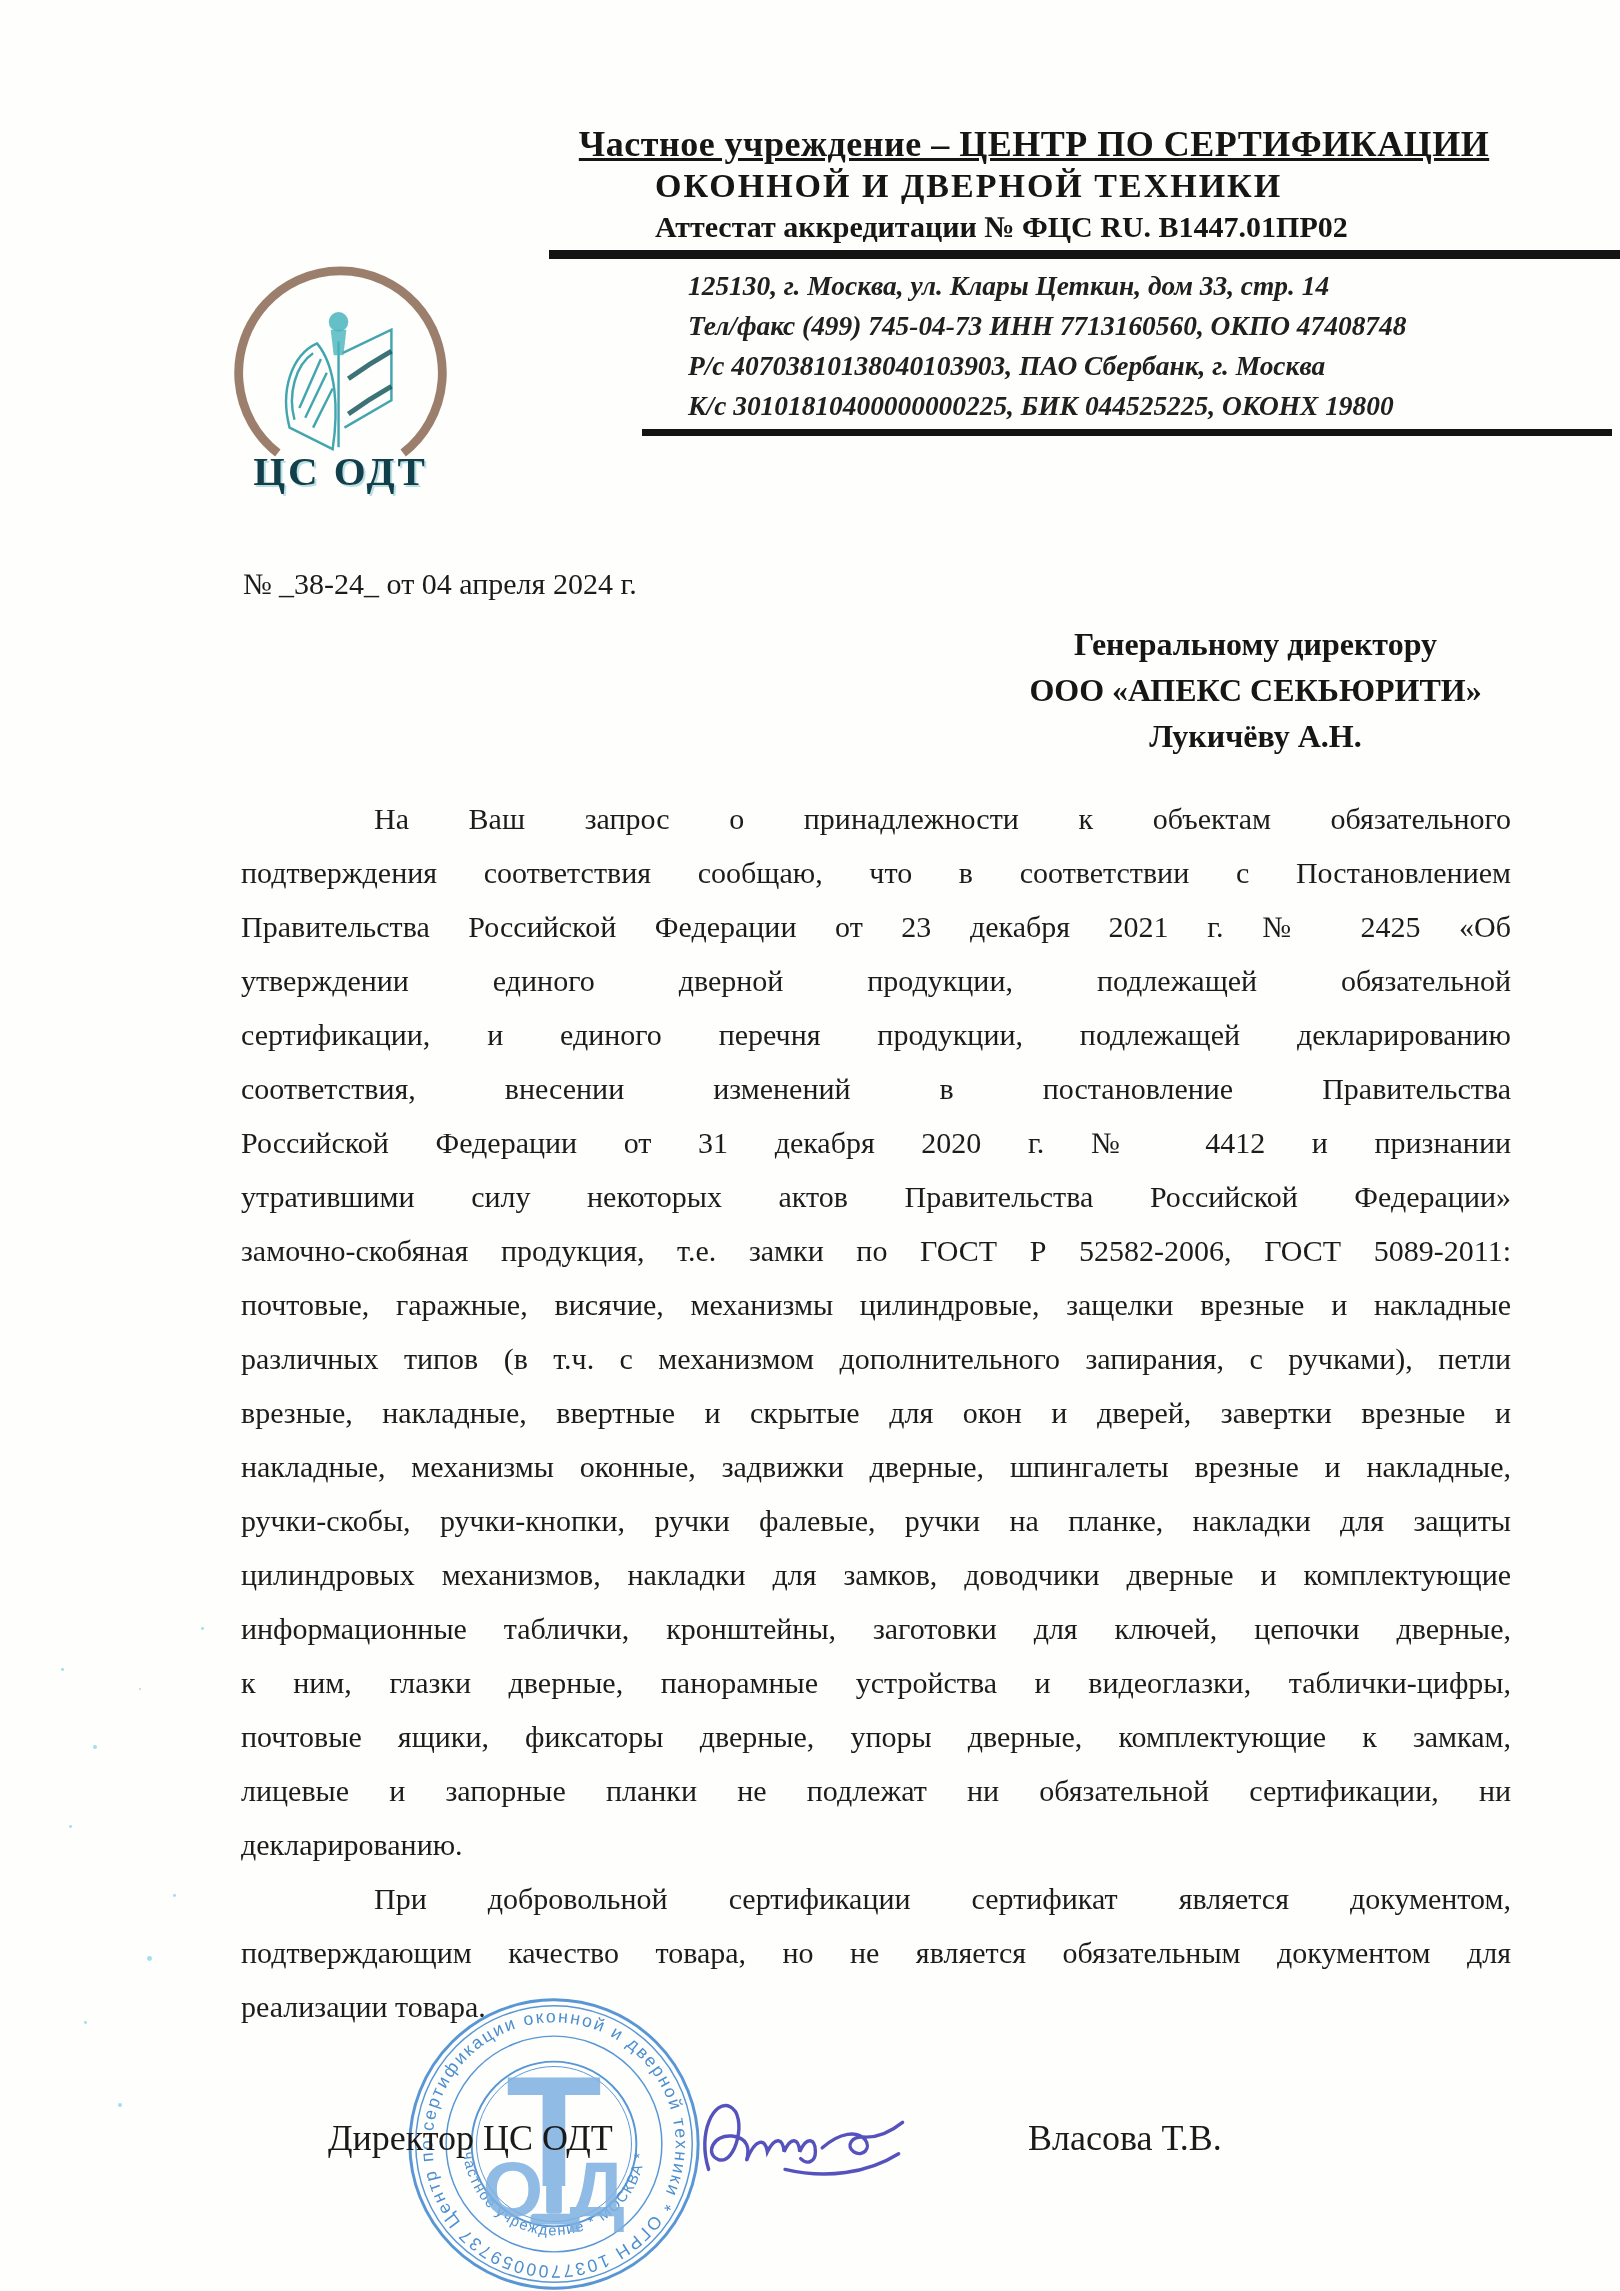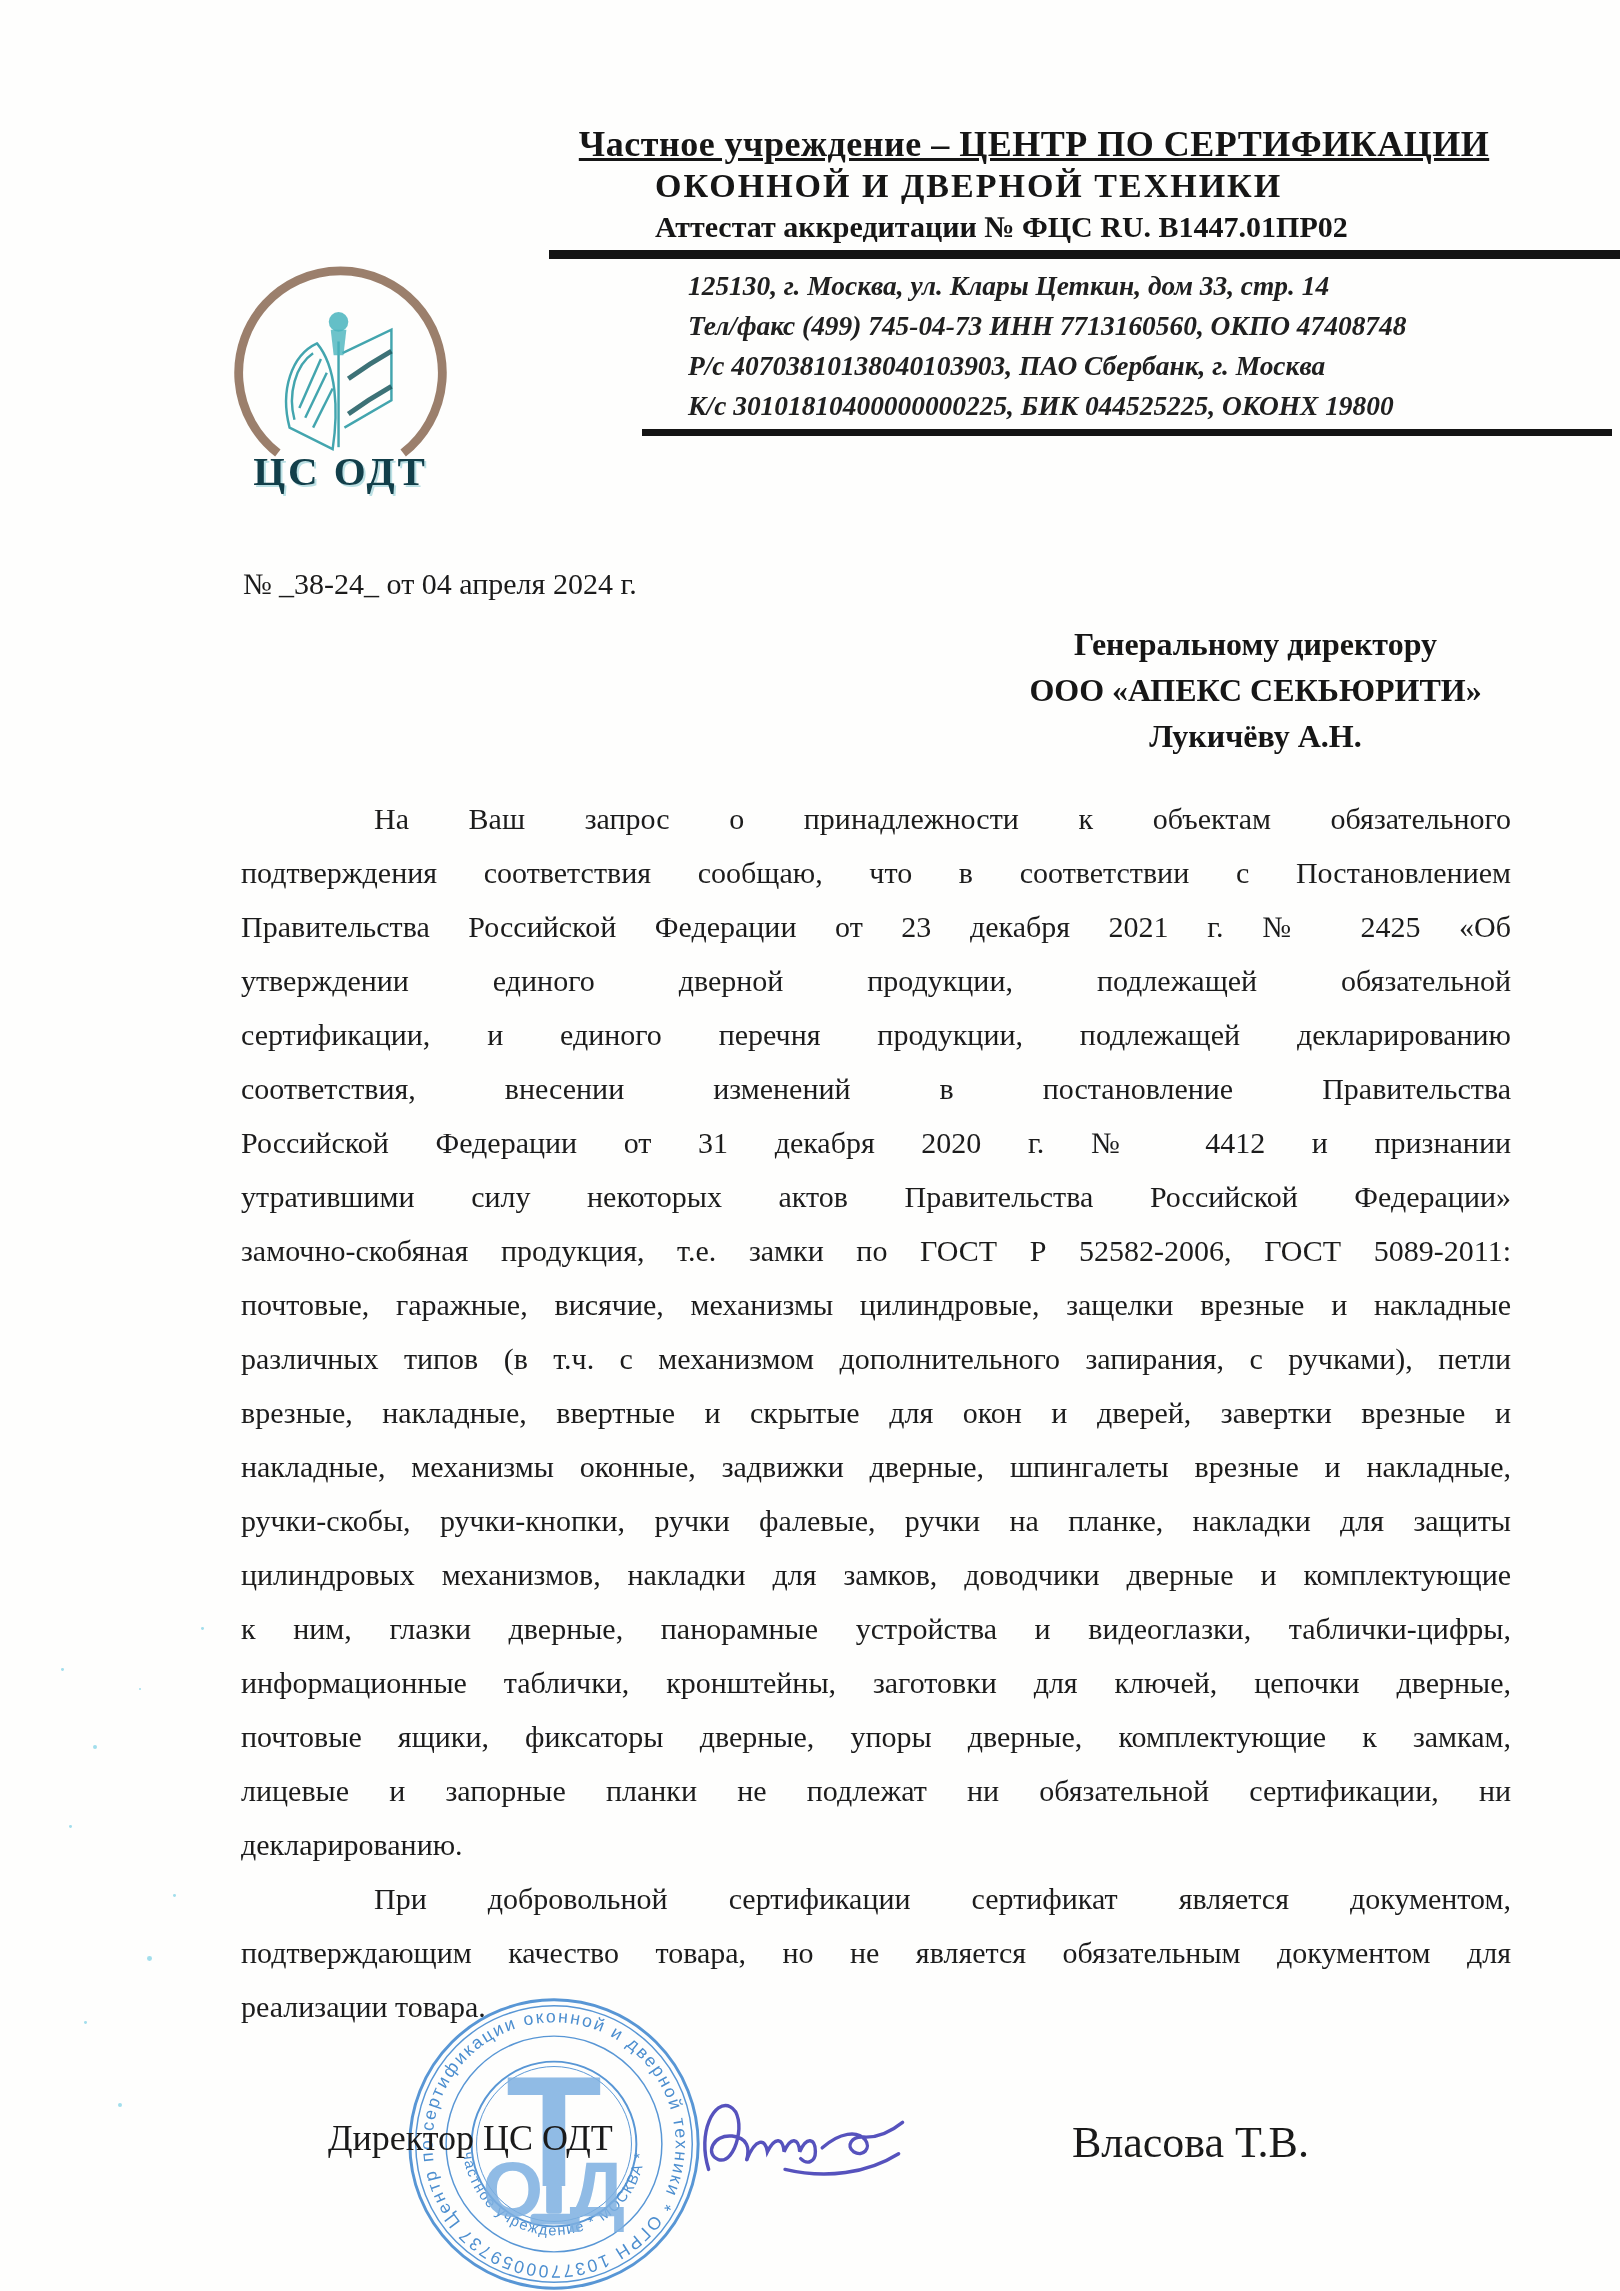--- a/index.html
+++ b/index.html
@@ -28,21 +28,21 @@
   
   .recipient{left:1029px;top:621px;width:453px;text-align:center;
     font-size:32px;font-weight:bold;line-height:46px;color:#161616;}
   
   .body{left:241px;top:792px;width:1270px;font-size:30px;color:#1c1c1c;}
   .bl{line-height:54px;text-align:justify;text-align-last:justify;}
   .bl-last{line-height:54px;text-align:left;}
   .indent{padding-left:133px;}
   
   .sig-title{left:328px;top:2117px;font-size:36px;color:#1a1a1a;z-index:5;}
-  .sig-name{left:1072px;top:2117px;font-size:44px;color:#1a1a1a;z-index:5;}
+  .sig-name{left:1028px;top:2117px;font-size:36px;color:#1a1a1a;z-index:5;}
   .stamp{left:402px;top:1992px;width:304px;height:304px;z-index:3;opacity:.93;}
   .stamp text{font-family:"Liberation Sans","DejaVu Sans",sans-serif;}
   .autograph{left:691px;top:2083px;width:333px;height:113px;z-index:4;}
   
   .speck{position:absolute;border-radius:50%;background:#34b8d6;opacity:.45;}
 </style>
 </head>
 <body>
 
 <div class="page">
@@ -101,22 +101,22 @@
     <div class="bl">соответствия, внесении изменений в постановление Правительства</div>
     <div class="bl">Российской Федерации от 31 декабря 2020 г. № 4412 и признании</div>
     <div class="bl">утратившими силу некоторых актов Правительства Российской Федерации»</div>
     <div class="bl">замочно-скобяная продукция, т.е. замки по ГОСТ Р 52582-2006, ГОСТ 5089-2011:</div>
     <div class="bl">почтовые, гаражные, висячие, механизмы цилиндровые, защелки врезные и накладные</div>
     <div class="bl">различных типов (в т.ч. с механизмом дополнительного запирания, с ручками), петли</div>
     <div class="bl">врезные, накладные, ввертные и скрытые для окон и дверей, завертки врезные и</div>
     <div class="bl">накладные, механизмы оконные, задвижки дверные, шпингалеты врезные и накладные,</div>
     <div class="bl">ручки-скобы, ручки-кнопки, ручки фалевые, ручки на планке, накладки для защиты</div>
     <div class="bl">цилиндровых механизмов, накладки для замков, доводчики дверные и комплектующие</div>
+    <div class="bl">информационные таблички, кронштейны, заготовки для ключей, цепочки дверные,</div>
     <div class="bl">к ним, глазки дверные, панорамные устройства и видеоглазки, таблички-цифры,</div>
-    <div class="bl">информационные таблички, кронштейны, заготовки для ключей, цепочки дверные,</div>
     <div class="bl">почтовые ящики, фиксаторы дверные, упоры дверные, комплектующие к замкам,</div>
     <div class="bl">лицевые и запорные планки не подлежат ни обязательной сертификации, ни</div>
     <div class="bl-last">декларированию.</div>
     <div class="bl indent">При добровольной сертификации сертификат является документом,</div>
     <div class="bl">подтверждающим качество товара, но не является обязательным документом для</div>
     <div class="bl-last">реализации товара.</div>
   </div>
 
   <svg class="abs stamp" width="304" height="304" viewBox="0 0 310 310">
     <g fill="none" stroke="#4c8fd2">

